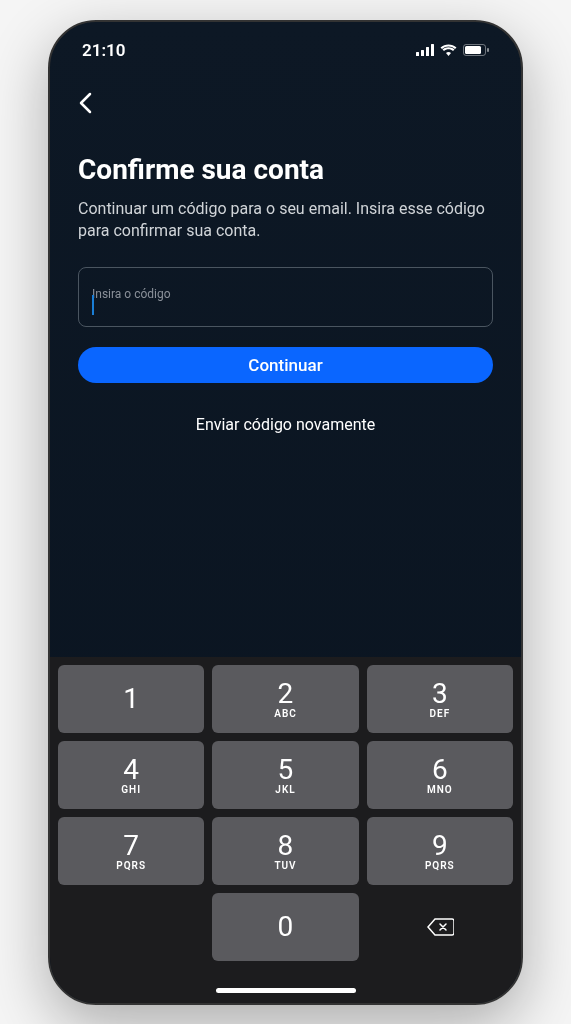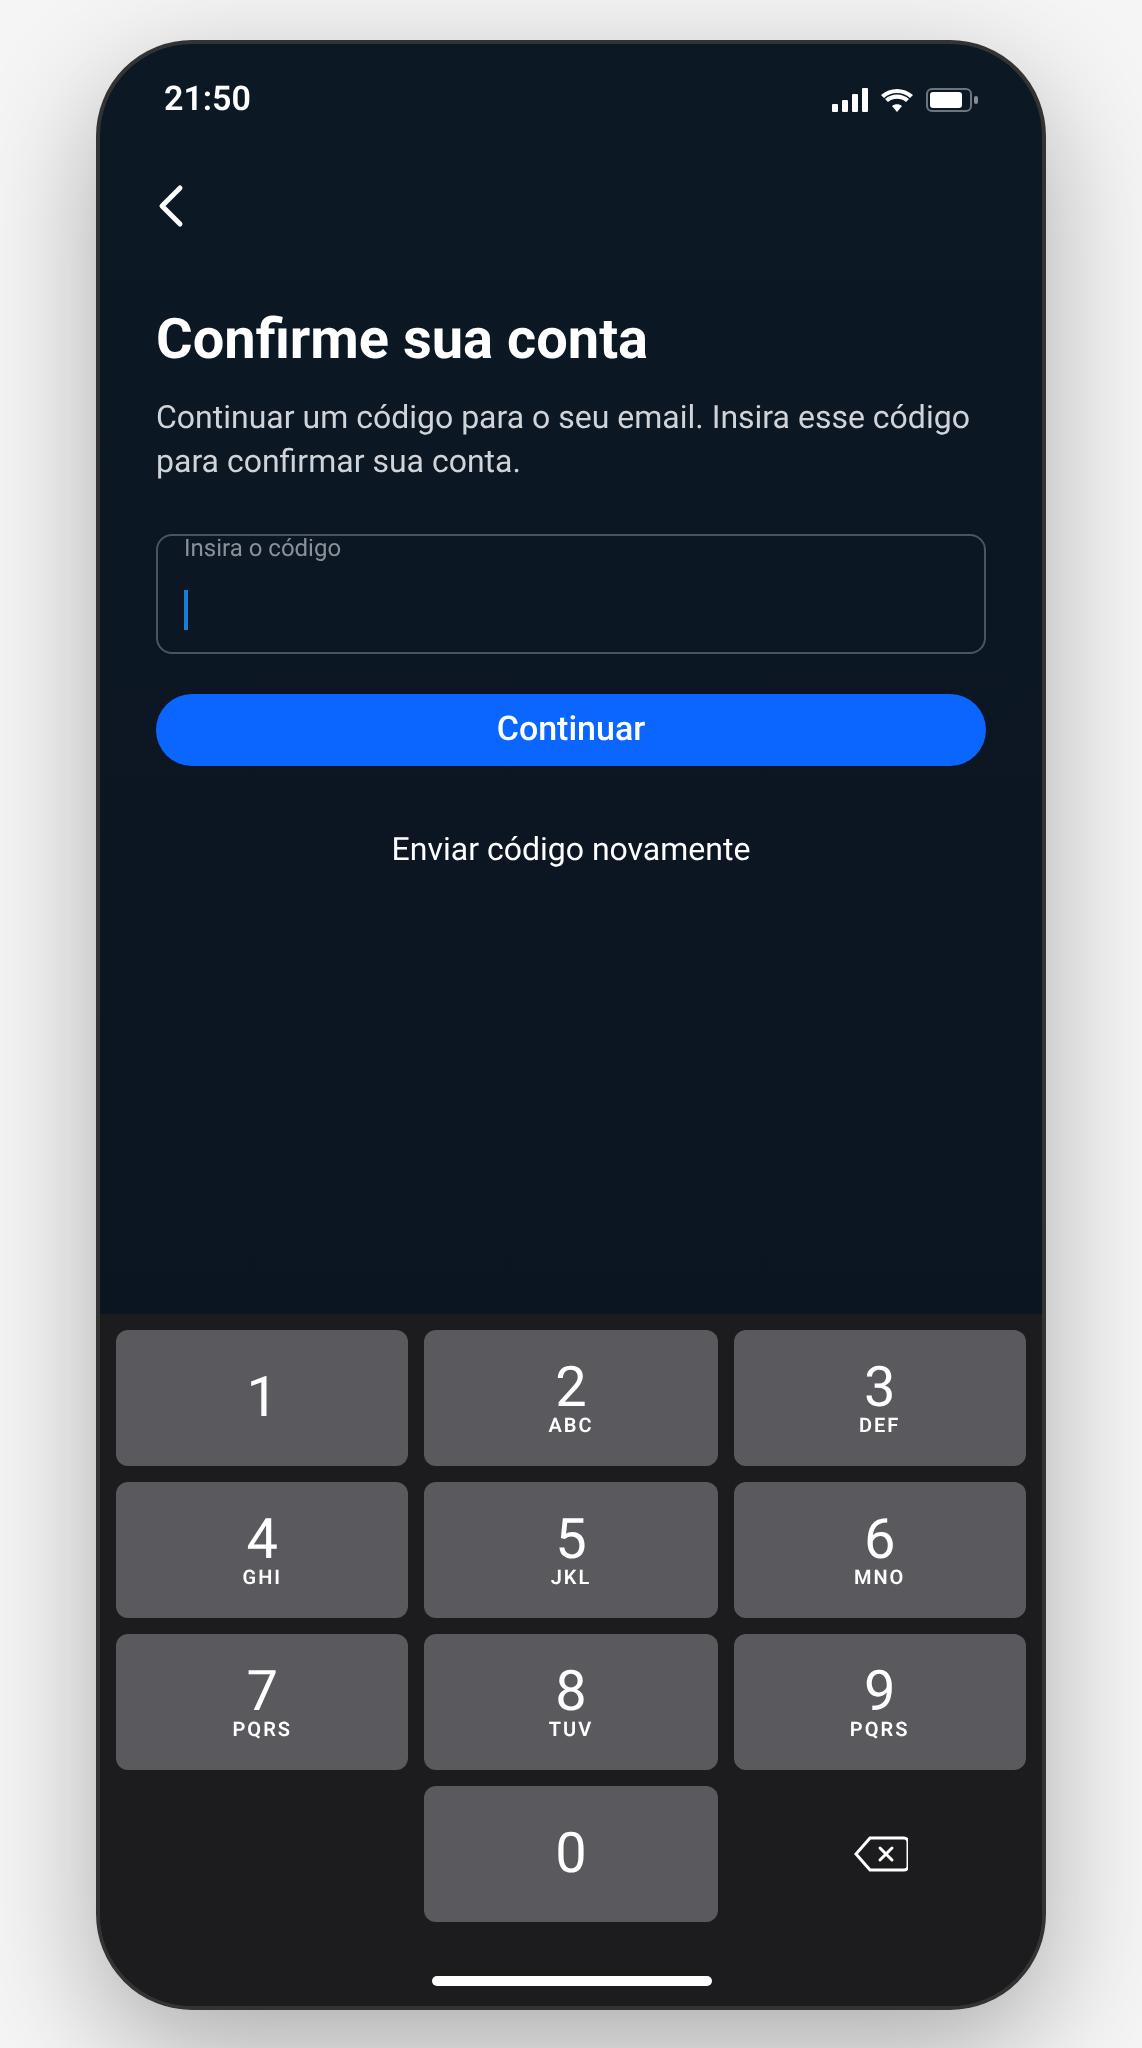--- a/index.html
+++ b/index.html
@@ -88,21 +88,21 @@
     }
 
     .input-wrapper {
       position: relative;
       margin-top: 24px;
       margin-bottom: 20px;
     }
 
     .input-label {
       position: absolute;
-      top: 0;
+      top: 20px;
       left: 14px;
       font-size: 12px;
       color: #8a9099;
     }
 
     .code-input {
       width: 100%;
       height: 60px;
       background: transparent;
       border: 1px solid #4a5560;
@@ -213,21 +213,21 @@
       width: 28px;
       height: 20px;
     }
   </style>
 </head>
 <body>
 
 <div class="phone-frame">
 
   <div class="status-bar">
-    <span class="status-time">21:50</span>
+    <span class="status-time">21:10</span>
     <div class="status-icons">
       <span class="signal-icon">
         <svg width="18" height="12" viewBox="0 0 18 12" fill="white">
           <rect x="0" y="8" width="3" height="4" rx="0.5"></rect>
           <rect x="5" y="6" width="3" height="6" rx="0.5"></rect>
           <rect x="10" y="3" width="3" height="9" rx="0.5"></rect>
           <rect x="15" y="0" width="3" height="12" rx="0.5"></rect>
         </svg>
       </span>
       <span class="wifi-icon">

